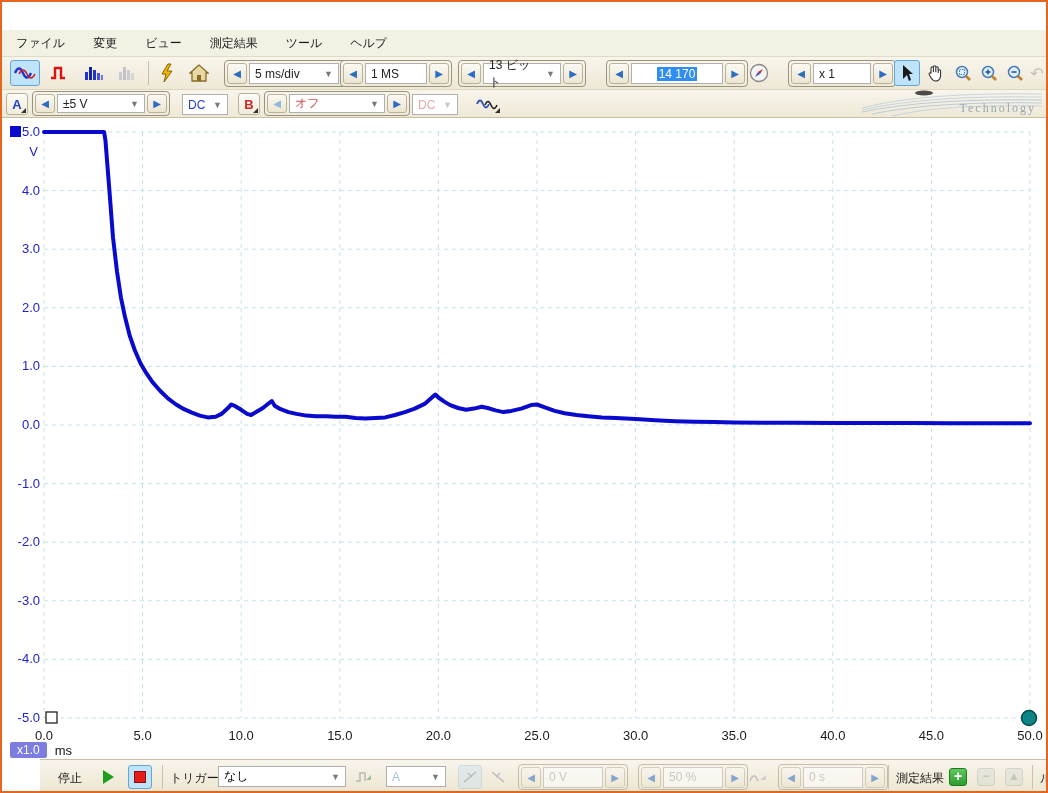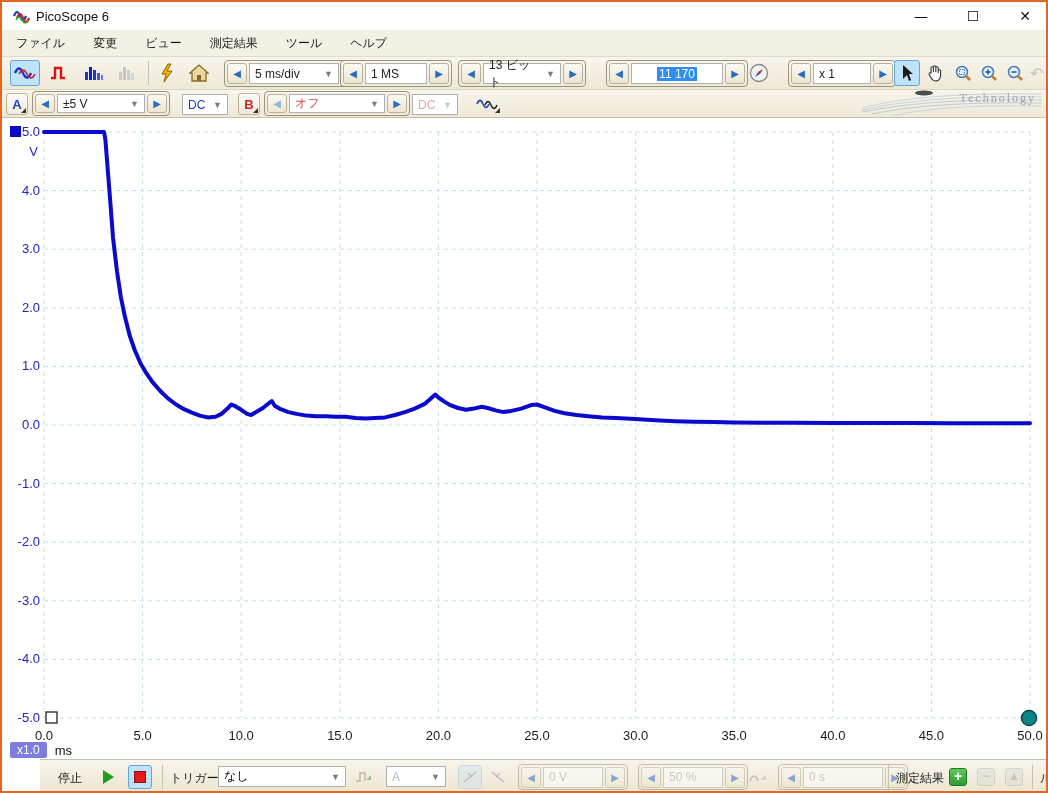--- a/index.html
+++ b/index.html
@@ -35,21 +35,21 @@
   .tb2 .spin-field { height:19px; }
   .spin-field .caret { margin-left:auto; color:#7a7a7a; font-size:9px; padding-left:6px; }
   .dd { position:absolute; height:21px; background:#fff; border:1px solid #b0b0b0; display:flex; align-items:center; padding:0 5px; font-size:12px; }
   .dd .caret { margin-left:auto; color:#7a7a7a; font-size:9px; padding-left:6px; }
   .disabled-group { opacity:.55; }
   .disabled-group .spin-field, .dd.disabled { color:#a8a8a8; }
   .sel-text { background:#2f8ef0; color:#fff; padding:0 2px; }
   .chan-btn { position:absolute; top:3px; width:22px; height:22px; border:1px solid #b9b29a; border-radius:3px; background:linear-gradient(#fdfcf8,#f0ead9); font-weight:bold; font-size:13px; display:flex; align-items:center; justify-content:center; }
   .chan-btn .corner, .corner-abs { position:absolute; right:1px; bottom:1px; width:0; height:0; border-left:5px solid transparent; border-bottom:5px solid #333; }
   .watermark { position:absolute; right:4px; top:0; width:180px; height:28px; overflow:hidden; }
-  .watermark .wm-text { position:absolute; right:6px; bottom:12px; font-family:"Liberation Serif",serif; color:#9aa7b2; font-size:12px; letter-spacing:2px; }
+  .watermark .wm-text { position:absolute; right:6px; bottom:2px; font-family:"Liberation Serif",serif; color:#9aa7b2; font-size:12px; letter-spacing:2px; }
 
   
   .chart-area { position:absolute; left:0; top:116px; width:1048px; height:641px; background:#fff; }
   .axis-footer { position:absolute; left:8px; top:624px; display:flex; align-items:center; gap:8px; }
   .zoom-badge { background:#7d7de1; color:#fff; font-size:12px; padding:1px 7px; border-radius:2px; }
   .axis-unit { color:#111; font-size:13px; }
 
   
   .statusbar { position:absolute; left:0; top:757px; width:100%; height:34px; background:linear-gradient(#f8f5ec,#ece5d0); border-top:1px solid #c8c0a4;margin-left:38px; }
   .sb-label { position:absolute; top:10px; color:#1a1a1a; font-size:12px; }
@@ -62,33 +62,20 @@
   .play-tri { width:0; height:0; border-left:11px solid #1e9e1e; border-top:7px solid transparent; border-bottom:7px solid transparent; }
   .stop-sq { width:12px; height:12px; background:#e31b1b; border:1px solid #8d0f0f; }
   .plus-btn { width:18px; height:18px; background:linear-gradient(#5fc75f,#2e9b2e); border:1px solid #1d7a1d; border-radius:3px; color:#fff; font-weight:bold; font-size:14px; line-height:15px; text-align:center; }
   .gray-btn { width:18px; height:18px; background:#d9ddd4; border:1px solid #b3b8ad; border-radius:3px; color:#9aa194; font-weight:bold; font-size:12px; line-height:15px; text-align:center; }
 </style>
 </head>
 <body>
 
 <div class="window">
 
-  <div class="titlebar">
-    <svg class="logo" width="20" height="20" viewBox="0 0 20 20">
-      <path d="M2 10 Q5 2 8 10 T14 10" fill="none" stroke="#2233cc" stroke-width="2.2"></path>
-      <path d="M5 12 Q8 4 11 12 T17 12" fill="none" stroke="#cc2222" stroke-width="2.2"></path>
-      <path d="M4 14 Q7 8 10 14 T16 14" fill="none" stroke="#22aa33" stroke-width="1.6"></path>
-    </svg>
-    <span class="app-title">PicoScope 6</span>
-    <div class="win-controls">
-      <button class="win-btn">—</button>
-      <button class="win-btn">☐</button>
-      <button class="win-btn">✕</button>
-    </div>
-  </div>
 
   <div class="menubar">
     <span class="menu-item">ファイル</span>
     <span class="menu-item">変更</span>
     <span class="menu-item">ビュー</span>
     <span class="menu-item">測定結果</span>
     <span class="menu-item">ツール</span>
     <span class="menu-item">ヘルプ</span>
   </div>
 
@@ -156,21 +143,21 @@
       <div class="spin-field" style="width:78px">
         <span>13 ビット</span>
           <span class="caret">▼</span>
       </div>
       <div class="spin-arrow">▶</div>
     </div>
 
     <div class="spin-group" style="left:604px">
       <div class="spin-arrow">◀</div>
       <div class="spin-field" style="width:92px; justify-content:center">
-        <span class="sel-text">11 170</span>
+        <span class="sel-text">14 170</span>
       </div>
       <div class="spin-arrow">▶</div>
     </div>
     <div class="tbtn" style="left:744px; width:26px">
       <svg width="20" height="20" viewBox="0 0 20 20">
         <circle cx="10" cy="10" r="8.5" fill="#f4f4f4" stroke="#888" stroke-width="1.3"></circle>
         <polygon points="14,6 9,9 11,11" fill="#cc2222"></polygon>
           <polygon points="6,14 11,11 9,9" fill="#3355cc"></polygon>
       </svg>
     </div>
@@ -387,21 +374,21 @@
       <div class="spin-arrow">▶</div>
     </div>
     <div class="sb-btn disabled" style="left:706px">
       <svg width="18" height="14" viewBox="0 0 18 14">
         <path d="M1 11 Q5 1 9 11" fill="none" stroke="#8a8aa8" stroke-width="1.4"></path>
           <polygon points="11,10 17,5 17,10" fill="#b8a8d8"></polygon>
       </svg>
     </div>
     <div class="spin-group disabled-group" style="left:738px">
       <div class="spin-arrow">◀</div>
-      <div class="spin-field" style="width:80px">
+      <div class="spin-field" style="width:60px">
           <span>0 s</span>
         </div>
       <div class="spin-arrow">▶</div>
     </div>
     <div class="vsep" style="left:848px"></div>
 
     <span class="sb-label" style="left:856px">測定結果</span>
     <div class="sb-btn" style="left:906px">
         <span class="plus-btn">+</span>
       </div>

